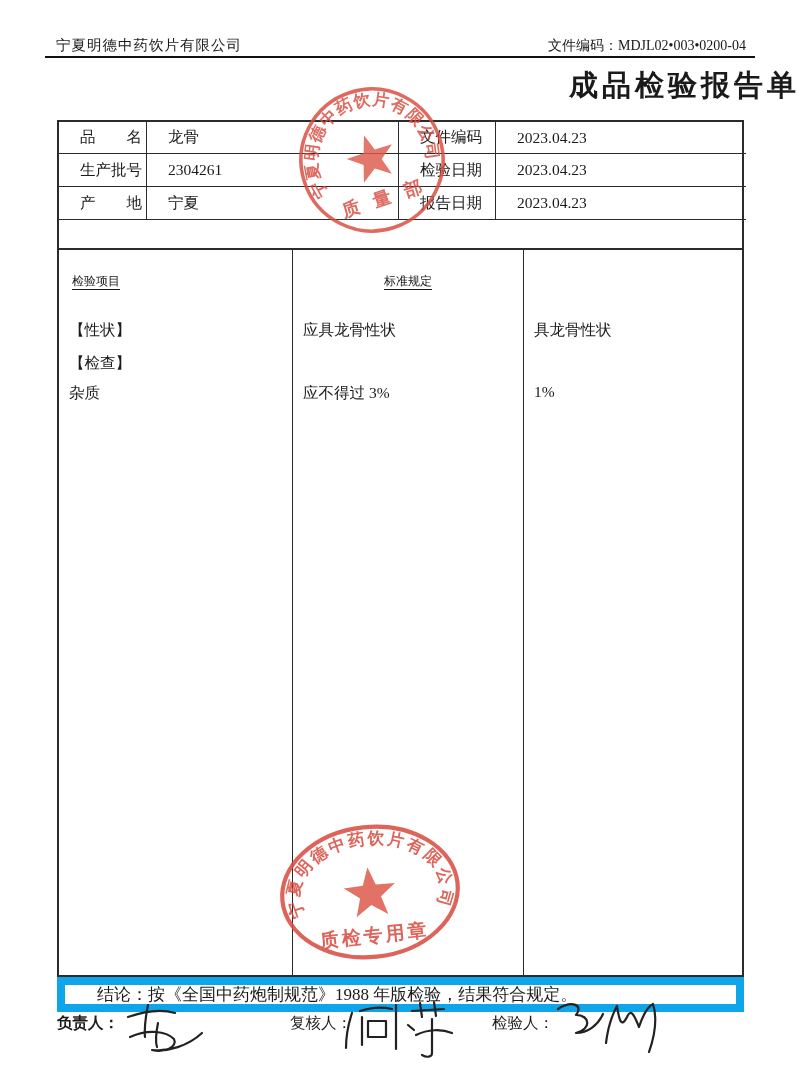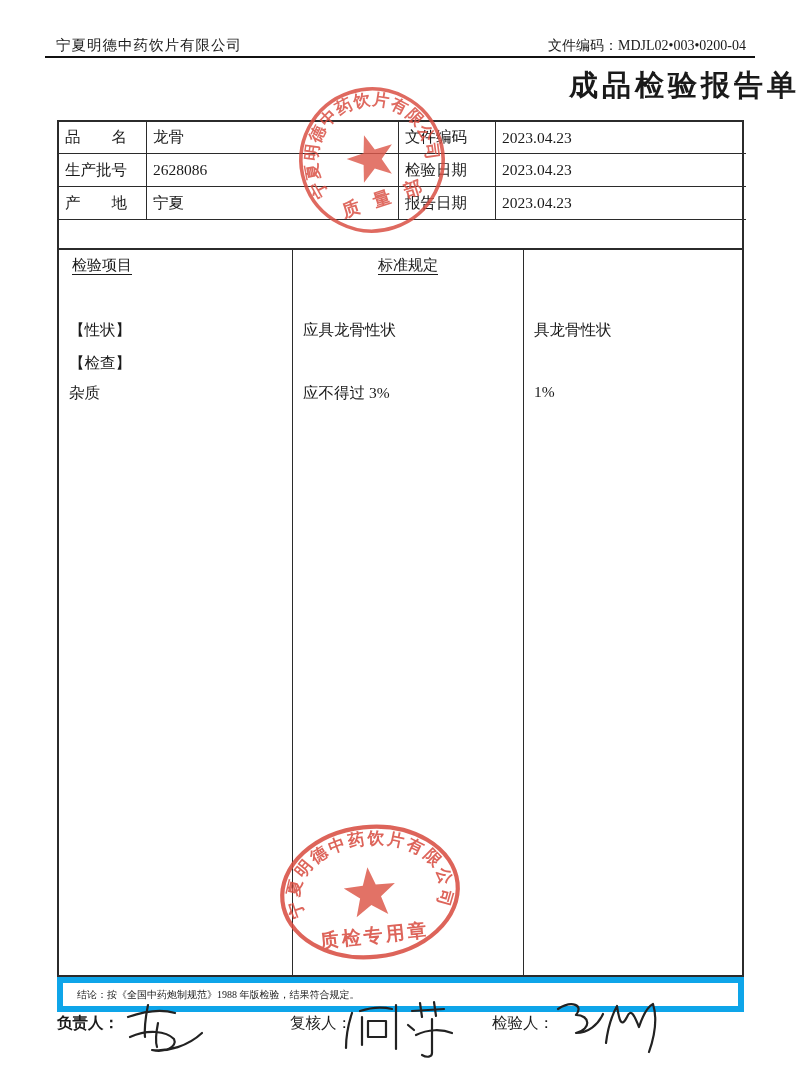--- a/index.html
+++ b/index.html
@@ -17,43 +17,43 @@
   
   #info-table{
     left:57px;top:120px;width:687px;height:130px;
     display:grid;grid-template-columns:88px 252px 97px 250px;
     grid-template-rows:32px 33px 33px 32px;
     border:2px solid #2b2b2b;box-sizing:border-box;
   }
   #info-table .cell{
     border-right:1.5px solid #2b2b2b;border-bottom:1.5px solid #2b2b2b;
     display:flex;align-items:center;font-size:15.5px;
-    padding-left:6px;box-sizing:border-box;white-space:pre;overflow:hidden;
+    padding-left:21px;box-sizing:border-box;white-space:pre;overflow:hidden;
   }
   #info-table .cell.lastcol{border-right:none;}
   #info-table .cell.lastrow{border-bottom:none;margin-top:33px;}
   #info-table .span2{grid-column:span 2;}
   
   #inspect-table{
     left:57px;top:250px;width:687px;height:727px;
     display:grid;grid-template-columns:234px 231px 222px;
     border:2px solid #2b2b2b;border-top:none;box-sizing:border-box;
   }
   #inspect-table .col{
     position:relative;border-right:1.5px solid #2b2b2b;box-sizing:border-box;font-size:15.5px;
   }
   #inspect-table .col.lastcol{border-right:none;}
-  .col-header{position:absolute;top:6px;text-decoration:underline;text-underline-offset:4px;font-size:15px;}
+  .col-header{position:absolute;top:23px;text-decoration:underline;text-underline-offset:4px;font-size:12px;}
   .col-header.centered{left:0;width:100%;text-align:center;}
   .item{position:absolute;left:10px;white-space:pre;}
   .r0{top:70px;} .r1{top:103px;} .r2{top:133px;}
   
   #conclusion-box{
-    left:57px;top:977px;width:687px;height:35px;border:6px solid #0ea5e9;
-    box-sizing:border-box;display:flex;align-items:center;padding-left:14px;font-size:10px;
+    left:57px;top:977px;width:687px;height:35px;border:8px solid #0ea5e9;
+    box-sizing:border-box;display:flex;align-items:center;padding-left:32px;font-size:17px;
   }
   
   .sig-label{top:1013px;font-size:15.5px;}
   #sig-label-1{left:57px;font-weight:bold;} #sig-label-2{left:290px;} #sig-label-3{left:492px;}
   
   .stamp{pointer-events:none;}
   .stamp text{font-family:"Liberation Serif","DejaVu Serif",serif;font-weight:bold;}
 </style>
 </head>
 <body>
@@ -63,21 +63,21 @@
 <div class="abs" id="header-rule"></div>
 <div class="abs" id="title">成品检验报告单</div>
 
 <div class="abs" id="info-table">
   <div class="cell">品　　名</div>
   <div class="cell">龙骨</div>
   <div class="cell">文件编码</div>
   <div class="cell lastcol">2023.04.23</div>
 
   <div class="cell">生产批号</div>
-  <div class="cell">2628086</div>
+  <div class="cell">2304261</div>
   <div class="cell">检验日期</div>
   <div class="cell lastcol">2023.04.23</div>
 
   <div class="cell">产　　地</div>
   <div class="cell">宁夏</div>
   <div class="cell">报告日期</div>
   <div class="cell lastcol">2023.04.23</div>
 
   <div class="cell span2 lastrow">报告单号</div>
 </div>

